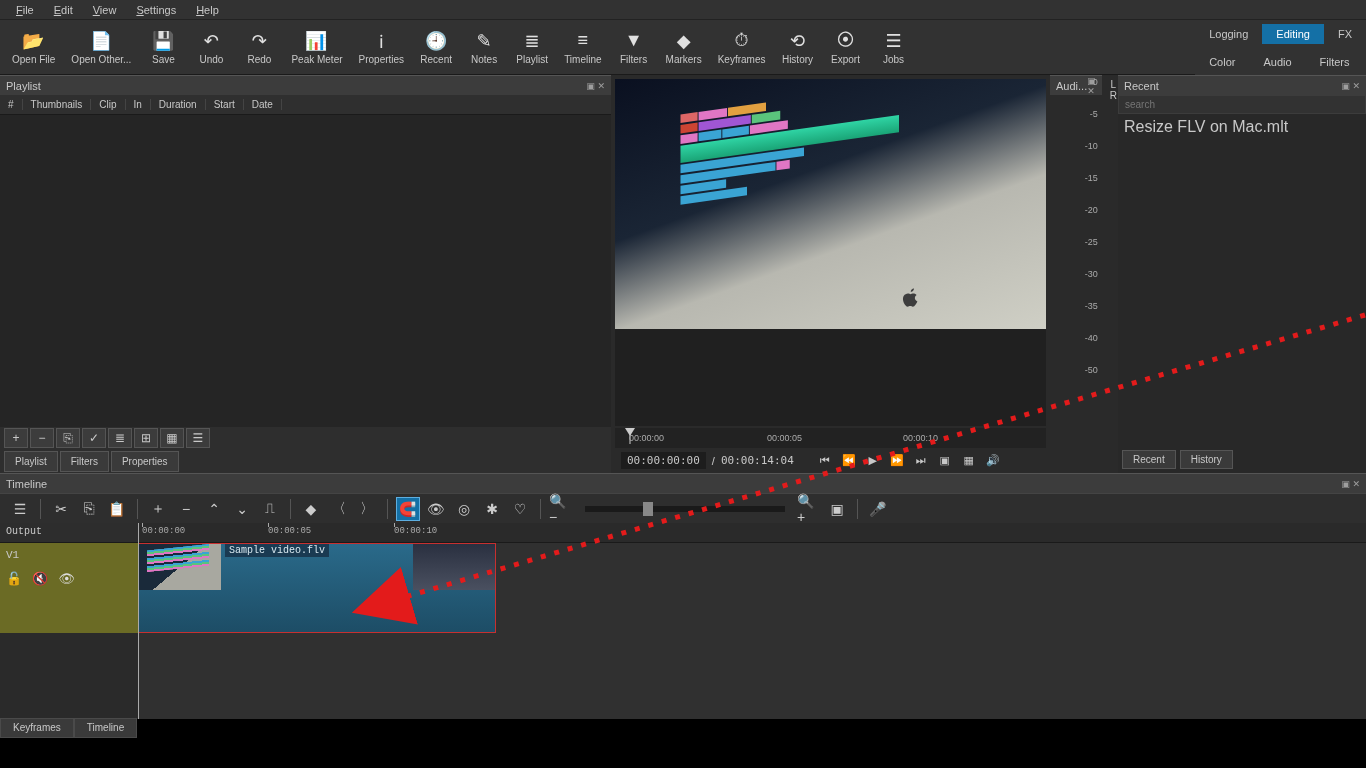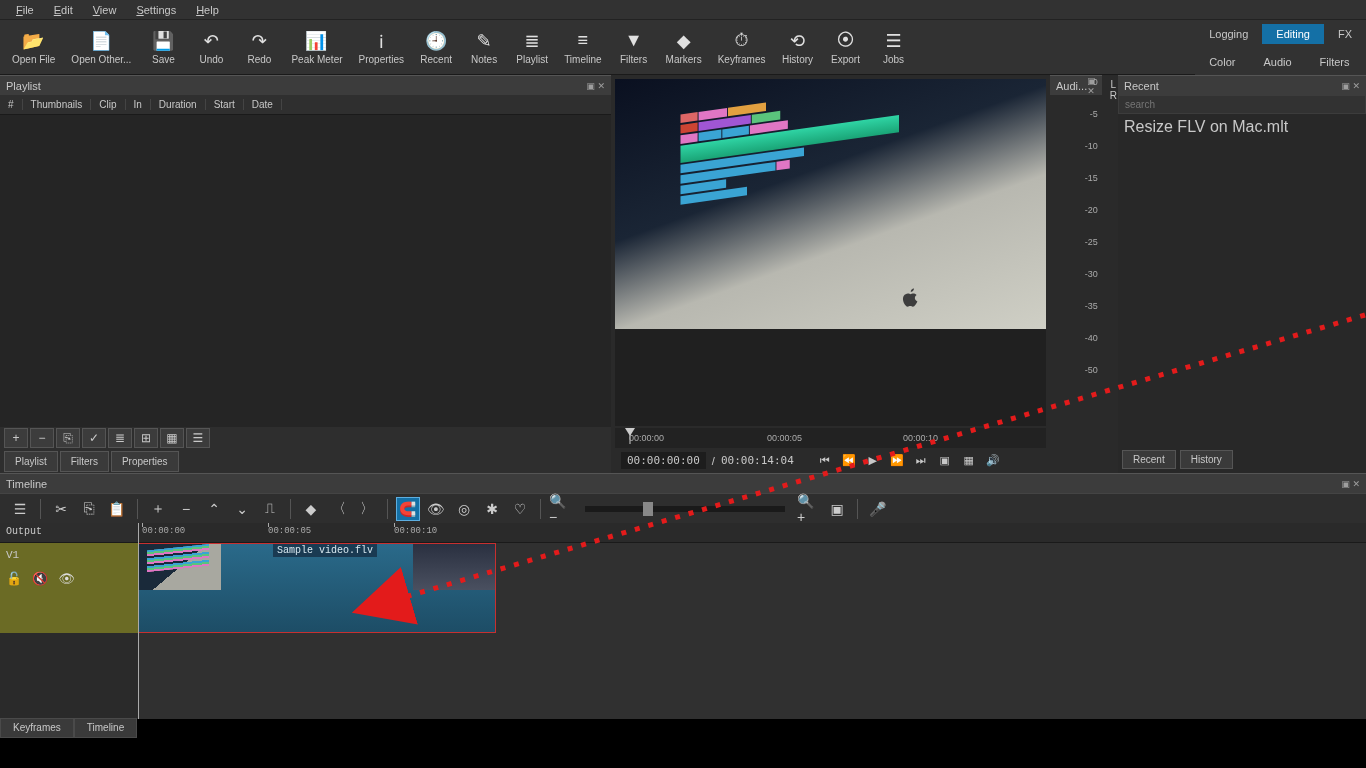--- a/index.html
+++ b/index.html
@@ -93,21 +93,21 @@
 .tl-tracks-body { flex: 1; position: relative; background: #303030; }
 .tl-ruler { height: 20px; background: #2a2a2a; position: relative; font-size: 9px; border-bottom: 1px solid #1a1a1a; }
 .tl-ruler .tk { position: absolute; top: 3px; color: #aaa; }
 .tl-ruler .tk::before { content: ""; position: absolute; left: 0; top: -3px; width: 1px; height: 4px; background: #aaa; }
 
 .clip { position: absolute; top: 20px; left: 0; width: 358px; height: 90px; background: linear-gradient(#2a6a8a, #1d4d66); border: 1px solid #c73030; }
 .clip .thumb { position: absolute; width: 82px; height: 46px; top: 0; }
 .thumb.t1 { left: 0; background: linear-gradient(140deg, #1a2a3a 50%, #a8a8a0 50%); }
 .thumb.t1::after { content: ""; position: absolute; left: 8px; top: 3px; width: 62px; height: 22px; background: repeating-linear-gradient(0deg, #e076c4 0 2px, #5ac47c 2px 4px, #3aa4d4 4px 6px, transparent 6px 8px); transform: skewY(-6deg); }
 .thumb.t2 { right: 0; background: linear-gradient(#2a3040, #4a5060); }
-.clip .clipname { position: absolute; left: 86px; top: 0; font-size: 10px; background: rgba(20,40,60,.7); padding: 1px 4px; color: #d8e8f0; margin-left: 48px; }
+.clip .clipname { position: absolute; left: 86px; top: 0; font-size: 10px; background: rgba(20,40,60,.7); padding: 1px 4px; color: #d8e8f0; }
 
 .playhead-line { position: absolute; left: 0; top: 0; bottom: 0; width: 1px; background: #aaa; }
 
 .arrow-overlay { position: absolute; pointer-events: none; z-index: 500; }
 
 
 .bottom-tabs { position: absolute; bottom: 30px; left: 0; height: 20px; display: flex; background: #2e2e2e; }
 .bottom-tabs .tab { padding: 3px 12px; background: #3a3a3a; border: 1px solid #4a4a4a; font-size: 10px; cursor: pointer; }
 
 .black-bar { position: absolute; bottom: 0; left: 0; width: 100%; height: 30px; background: #000; }

